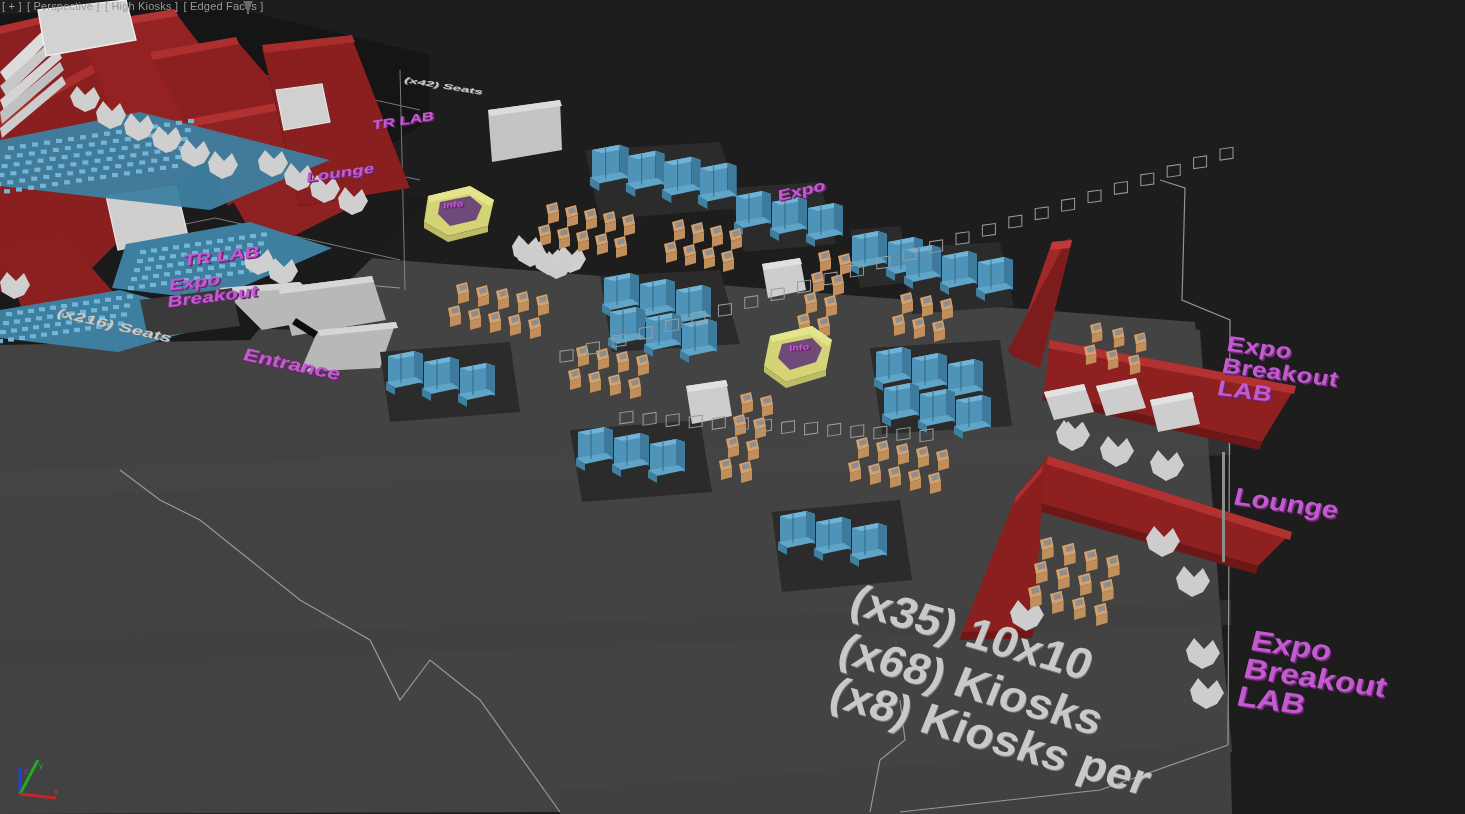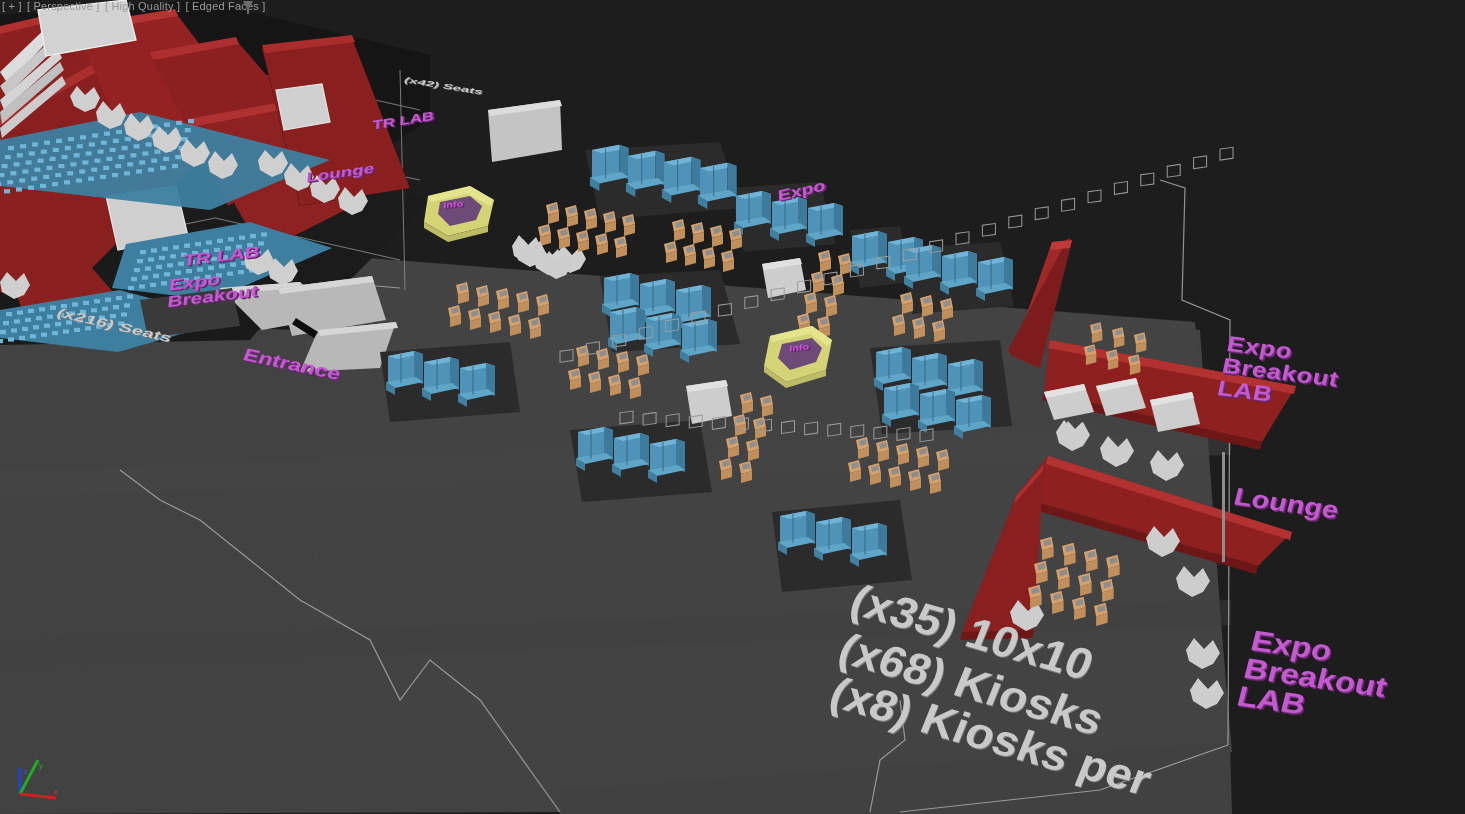--- a/index.html
+++ b/index.html
@@ -30,21 +30,21 @@
   #tripod{position:absolute;left:6px;bottom:6px;width:66px;height:56px;}
 </style>
 </head>
 <body>
 
 <div id="viewport">
 
   <div id="vp-label">
     <span>[ + ]</span>
     <span>[ Perspective ]</span>
-    <span>[ High Quality ]</span>
+    <span>[ High Kiosks ]</span>
     <span>[ Edged Faces ]</span>
   </div>
   <svg id="vp-cone" viewBox="0 0 16 17">
     <path d="M3,2 L13,2 L9,10 L9,15 L7,15 L7,10 Z" fill="#6a6a6a"></path>
   </svg>
 
   <svg id="scene" viewBox="0 0 1465 814" shape-rendering="auto">
 
     <defs>
       <clipPath id="clipAll">

